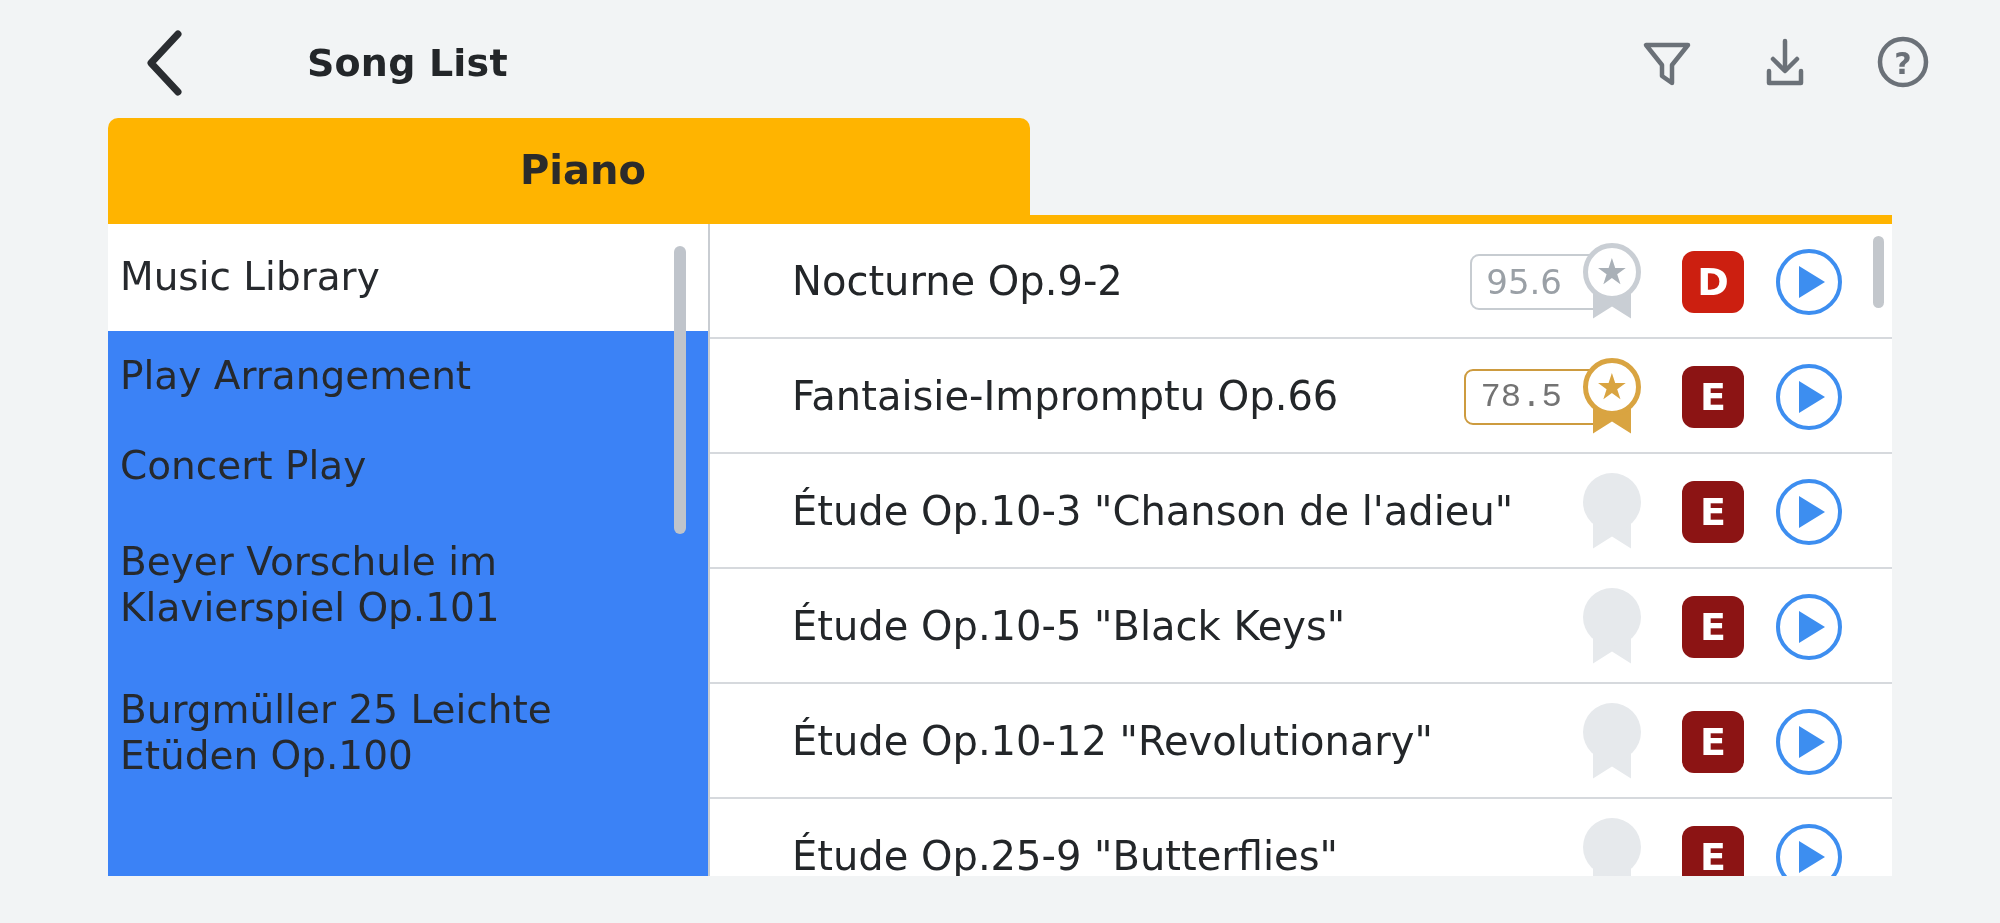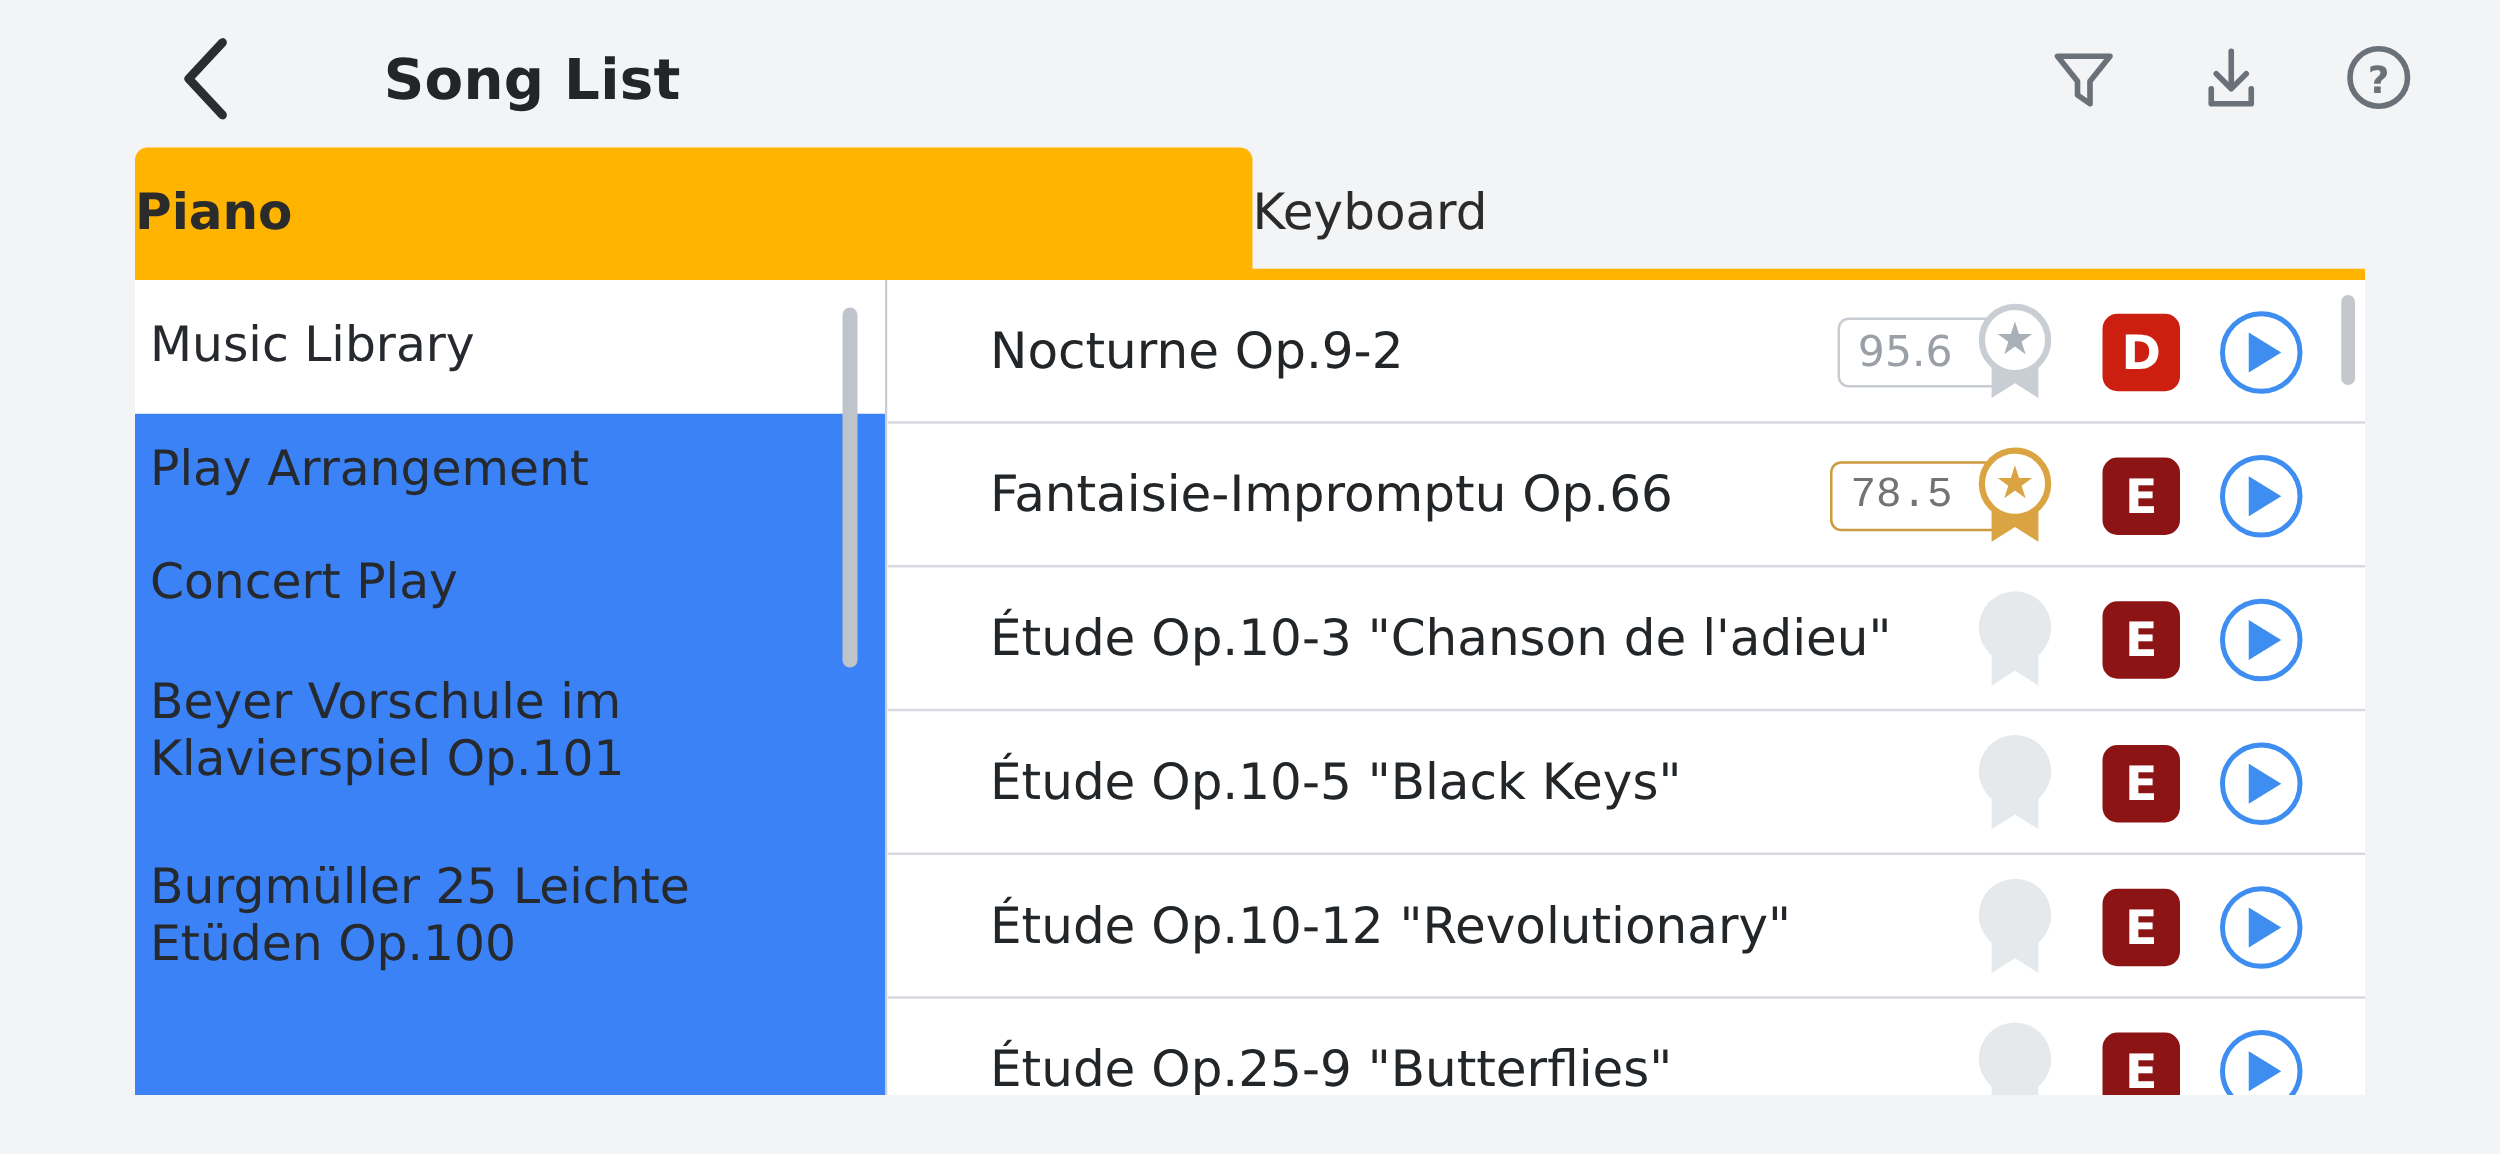--- a/index.html
+++ b/index.html
@@ -10,28 +10,28 @@
     -webkit-font-smoothing:antialiased;
   }
   .app{position:relative;width:2000px;height:923px;background:#f2f4f5;}
 
   
   .header{position:absolute;left:0;top:0;width:2000px;height:124px;background:#f2f4f5;}
   .back-btn{position:absolute;left:130;top:28px;left:130px;width:70px;height:70px;
     display:flex;align-items:center;justify-content:center;cursor:pointer;}
   .back-btn svg{display:block;}
   .page-title{position:absolute;left:307px;top:28px;height:70px;display:flex;align-items:center;
-    font-size:45px;font-weight:600;color:#232629;letter-spacing:.2px;white-space:nowrap;}
+    font-size:38px;font-weight:600;color:#232629;letter-spacing:.2px;white-space:nowrap;}
   .hdr-icons{position:absolute;right:66px;top:26px;height:72px;display:flex;align-items:center;gap:56px;}
   .hdr-icon{width:62px;height:62px;display:flex;align-items:center;justify-content:center;cursor:pointer;}
 
   
   .tabbar{position:absolute;left:0;top:118px;width:2000px;height:104px;background:#f2f4f5;}
-  .tab{position:absolute;top:0;height:104px;display:flex;align-items:center;
-    font-size:40px;cursor:pointer;}
+  .tab{position:absolute;top:0;height:104px;display:flex;align-items:center;justify-content:center;
+    font-size:40px;cursor:pointer;padding-left:28px;}
   .tab.piano{left:108px;width:894px;background:#ffb400;color:#2b2b2b;font-weight:600;
     border-radius:10px 10px 0 0;}
   .tab.keyboard{left:1002px;width:890px;color:#2b2b2b;font-weight:400;background:transparent;}
   .tab-underline{position:absolute;left:108px;top:215px;width:1784px;height:9px;background:#ffb400;}
 
   
   .panes{position:absolute;left:108px;top:224px;width:1784px;height:652px;overflow:hidden;background:#fff;}
 
   
   .sidebar{position:absolute;left:0;top:0;width:600px;height:652px;background:#3b82f6;overflow:hidden;}
@@ -114,23 +114,20 @@
           <text x="30" y="42" text-anchor="middle" font-size="30" font-family="DejaVu Sans, sans-serif" fill="#6b7178" font-weight="600">?</text>
         </svg>
       </div>
     </div>
   </div>
 
   <div class="tabbar">
     <div class="tab piano">
       <span>Piano</span>
     </div>
-    <div class="tab keyboard">
-      <span>Keyboard</span>
-    </div>
   </div>
   <div class="tab-underline"></div>
 
   <div class="panes">
 
     <div class="sidebar">
       <div class="side-item active" style="height:107px">
         <span class="lbl">Music Library</span>
       </div>
       <div class="side-item" style="height:90px">

